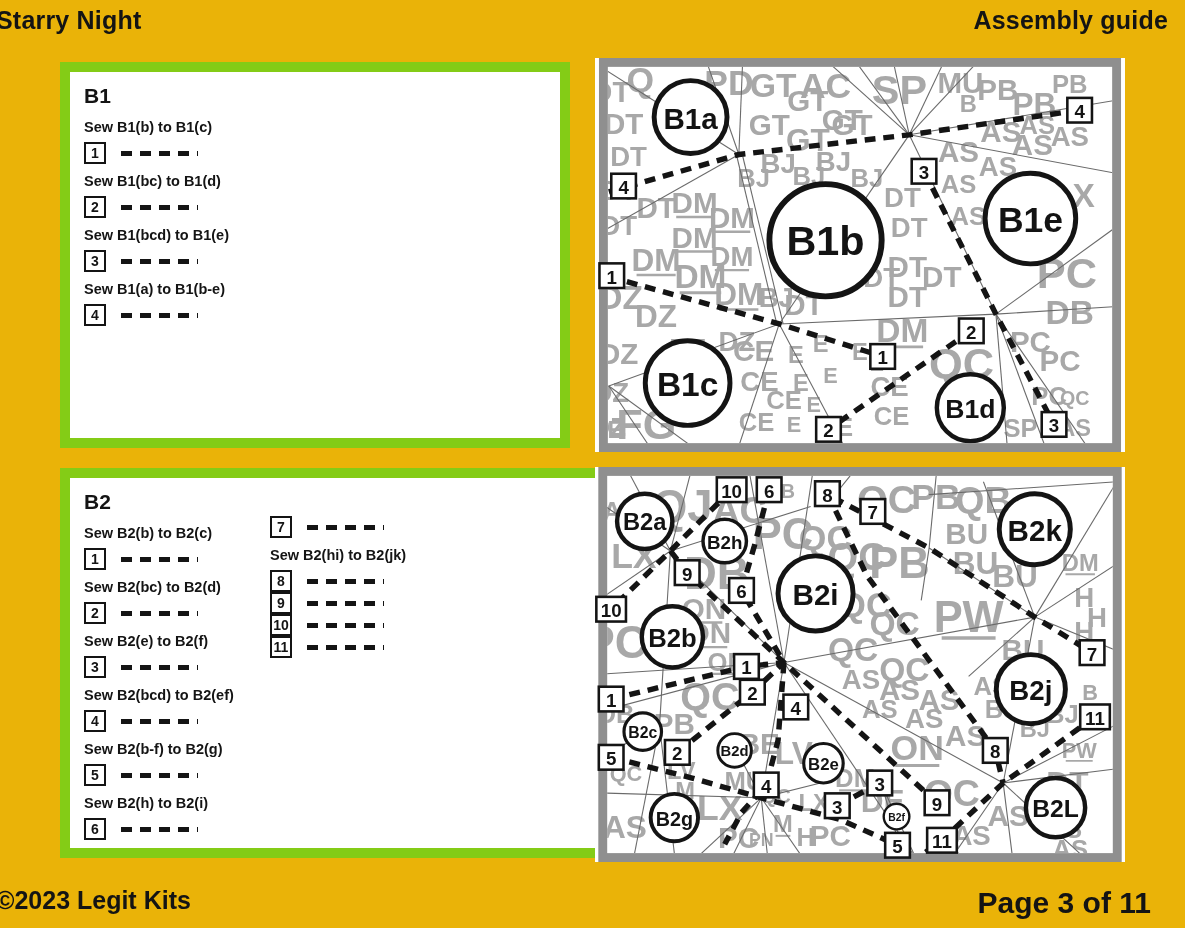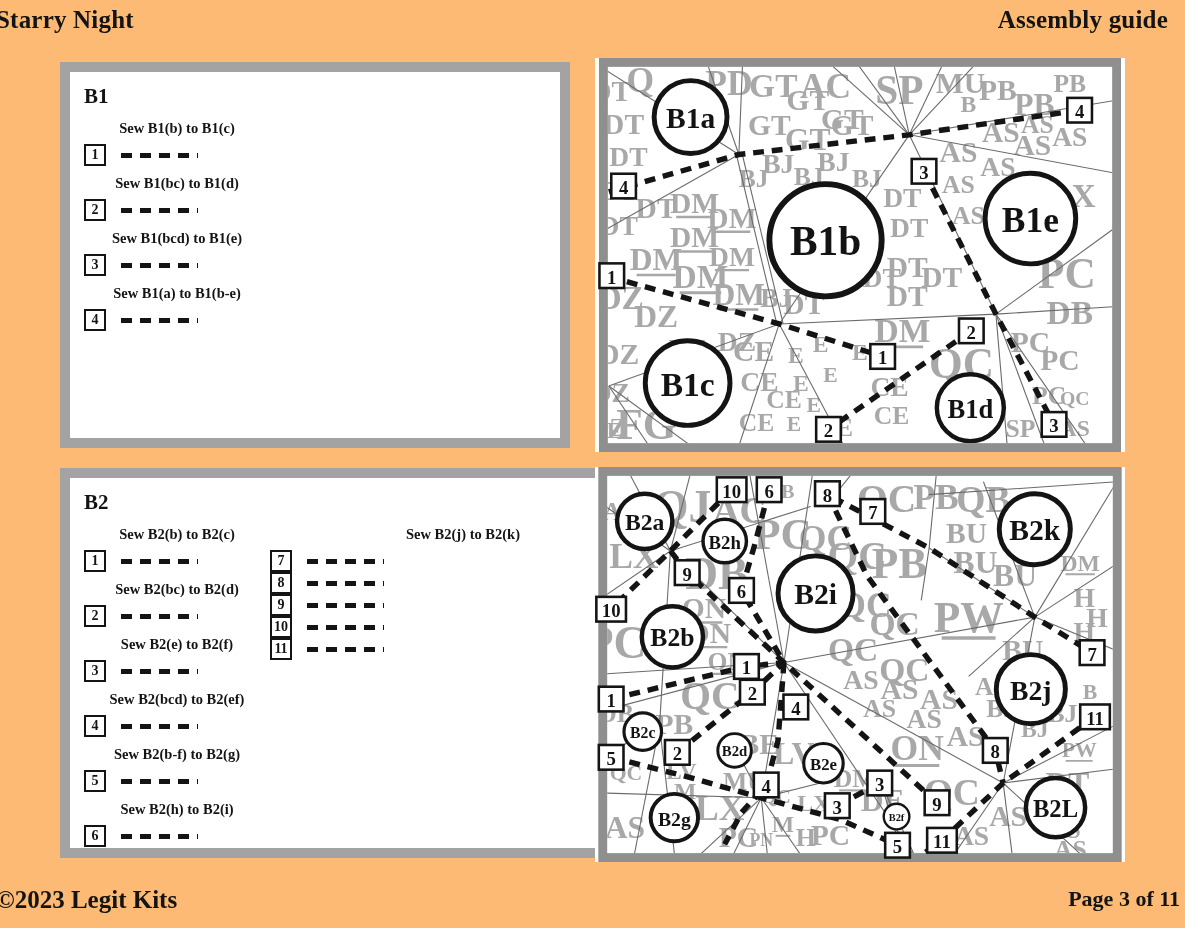--- a/index.html
+++ b/index.html
@@ -1,35 +1,35 @@
 <!DOCTYPE html>
 <html><head>
 <meta charset="utf-8">
 <style>
   html,body{margin:0;padding:0;background:#fff;}
   body{font-family:"Liberation Sans",sans-serif;color:#141414;}
-  .page{position:relative;width:1185px;height:928px;background:#fdba74;overflow:hidden;font-family:Liberation Serif, serif;}
+  .page{position:relative;width:1185px;height:928px;background:#eab308;overflow:hidden;}
   .page-title{position:absolute;left:-4px;top:6px;font-size:25px;font-weight:800;letter-spacing:.2px;}
   .header-right{position:absolute;right:17px;top:6px;font-size:25px;font-weight:800;letter-spacing:.2px;text-align:center;}
   .panel{box-sizing:border-box;background:#fff;}
-  .instr{border:10px solid #a3a3a3;padding:12px 6px 0 14px;}
+  .instr{border:10px solid #84cc16;padding:12px 6px 0 14px;}
   #b1-instr{position:absolute;left:60px;top:62px;width:510px;height:386px;}
   #b1-diag{position:absolute;left:595px;top:58px;width:530px;height:394px;}
   #b2-instr{position:absolute;left:60px;top:468px;width:612px;height:390px;}
   #b2-diag{position:absolute;left:595px;top:467px;width:530px;height:395px;}
   .panel-title{font-size:21px;font-weight:800;margin:0 0 2px 0;}
   .cols{display:flex;}
   .col-l{width:186px;}
   .col-r{flex:1;}
-  .step-text{font-size:14.5px;font-weight:700;margin:9px 0 7px 0;white-space:nowrap;text-align:center;}
+  .step-text{font-size:14.5px;font-weight:700;margin:9px 0 7px 0;white-space:nowrap;}
   .step-row{display:flex;align-items:center;height:22px;}
   .num-box{min-width:16px;height:16px;padding:1px;border:2px solid #141414;background:#fff;display:inline-flex;align-items:center;justify-content:center;font-size:14px;font-weight:700;}
   .dash-line{width:77px;height:5px;margin-left:15px;background:repeating-linear-gradient(90deg,#141414 0 11px,transparent 11px 19px);}
   .footer-left{position:absolute;left:-4px;top:886px;font-size:25px;font-weight:800;}
-  .footer-right{position:absolute;right:5px;top:886px;font-size:22px;font-weight:800;}
+  .footer-right{position:absolute;right:34px;top:886px;font-size:30px;font-weight:800;}
   svg{display:block;width:100%;height:100%;}
 </style>
 </head>
 <body>
 
 <div class="page">
   <div class="page-title">Starry Night</div>
   <div class="header-right">Assembly guide</div>
 
   <section class="panel instr" id="b1-instr">
@@ -272,27 +272,27 @@
           <div class="step">
             <div class="step-text">Sew B2(h) to B2(i)</div>
             <div class="step-row">
               <span class="num-box">6</span>
               <span class="dash-line"></span>
             </div>
           </div>
         </div>
       <div class="col-r" id="b2-steps-right">
           <div class="step">
-            <div class="step-text">Sew B2(j) to B2(k)</div>
             <div class="step-row">
               <span class="num-box">7</span>
               <span class="dash-line"></span>
             </div>
           </div>
           <div class="step">
+            <div class="step-text">Sew B2(hi) to B2(jk)</div>
             <div class="step-row">
               <span class="num-box">8</span>
               <span class="dash-line"></span>
             </div>
           </div>
           <div class="step">
             <div class="step-row">
               <span class="num-box">9</span>
               <span class="dash-line"></span>
             </div>

